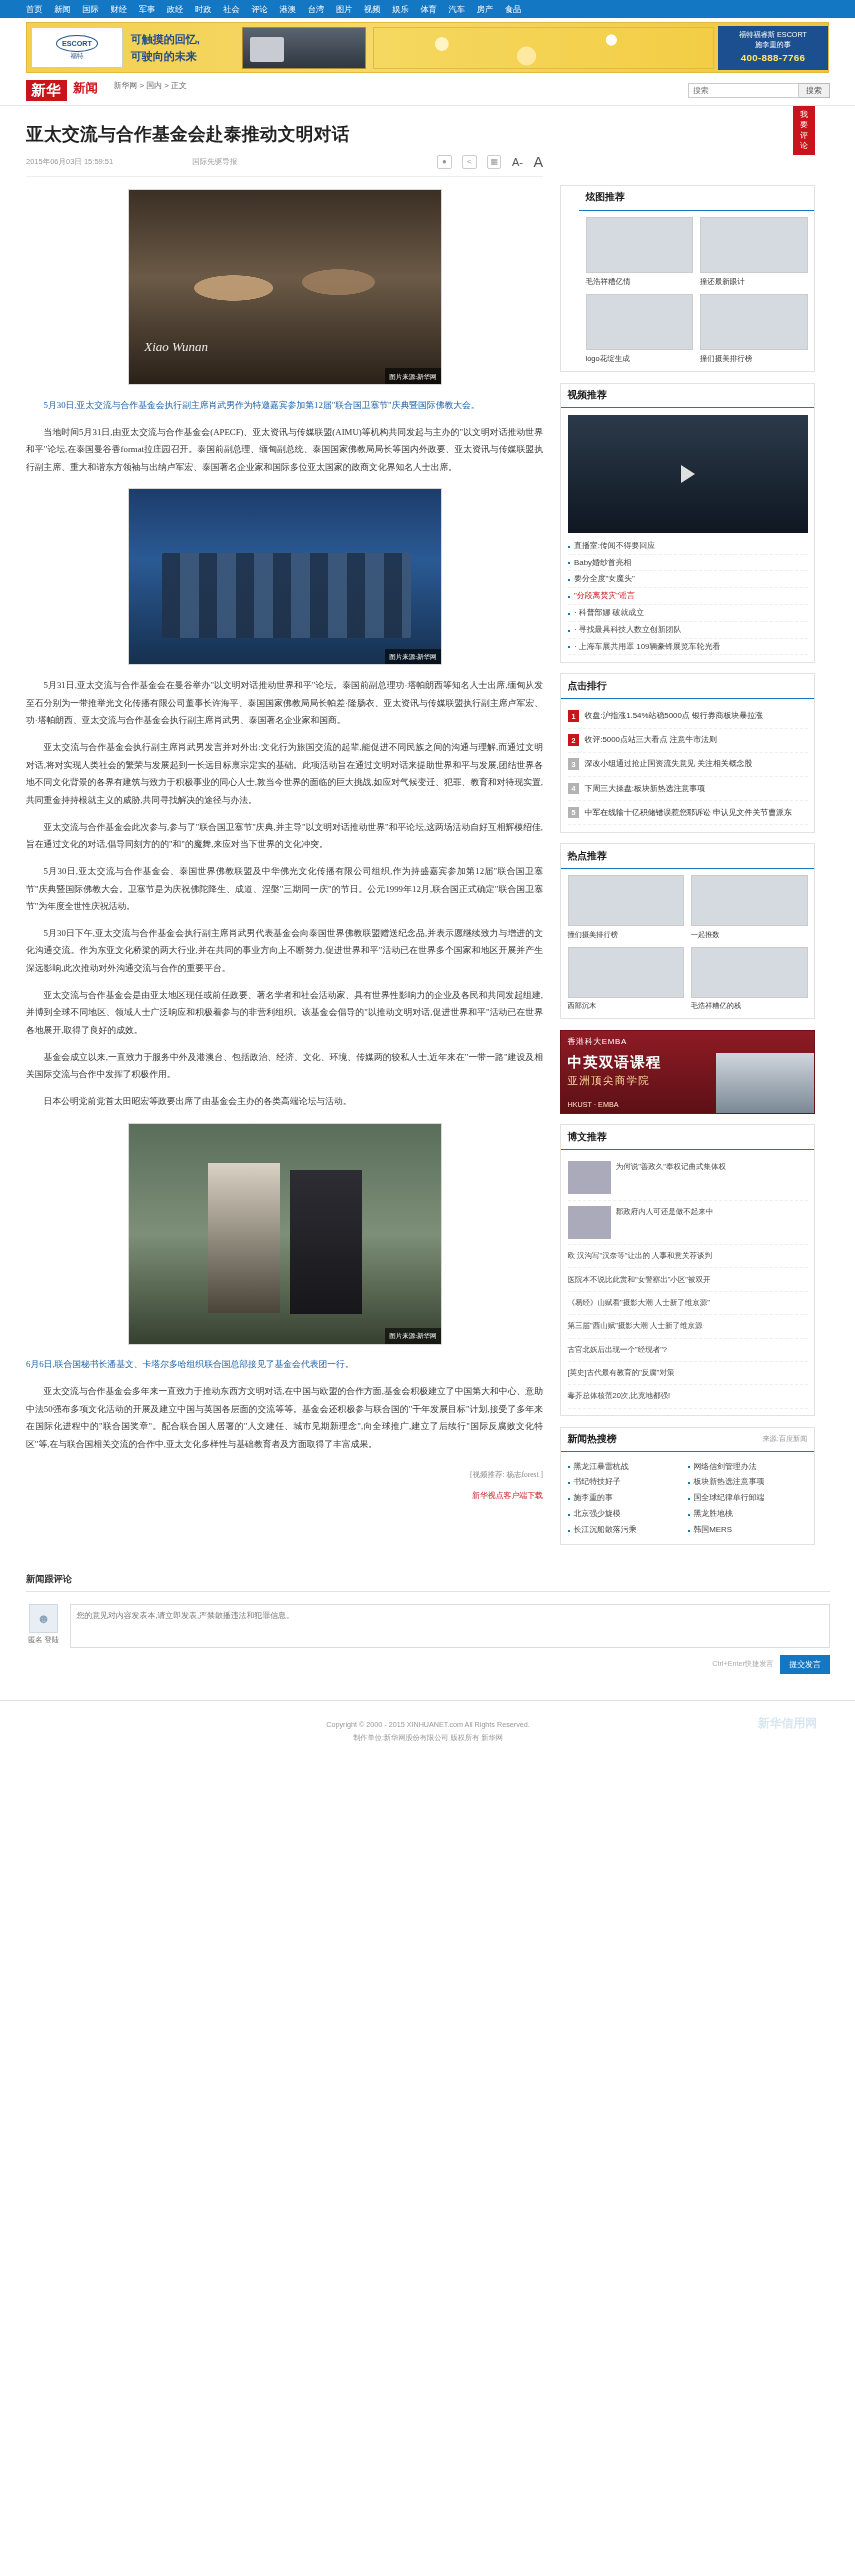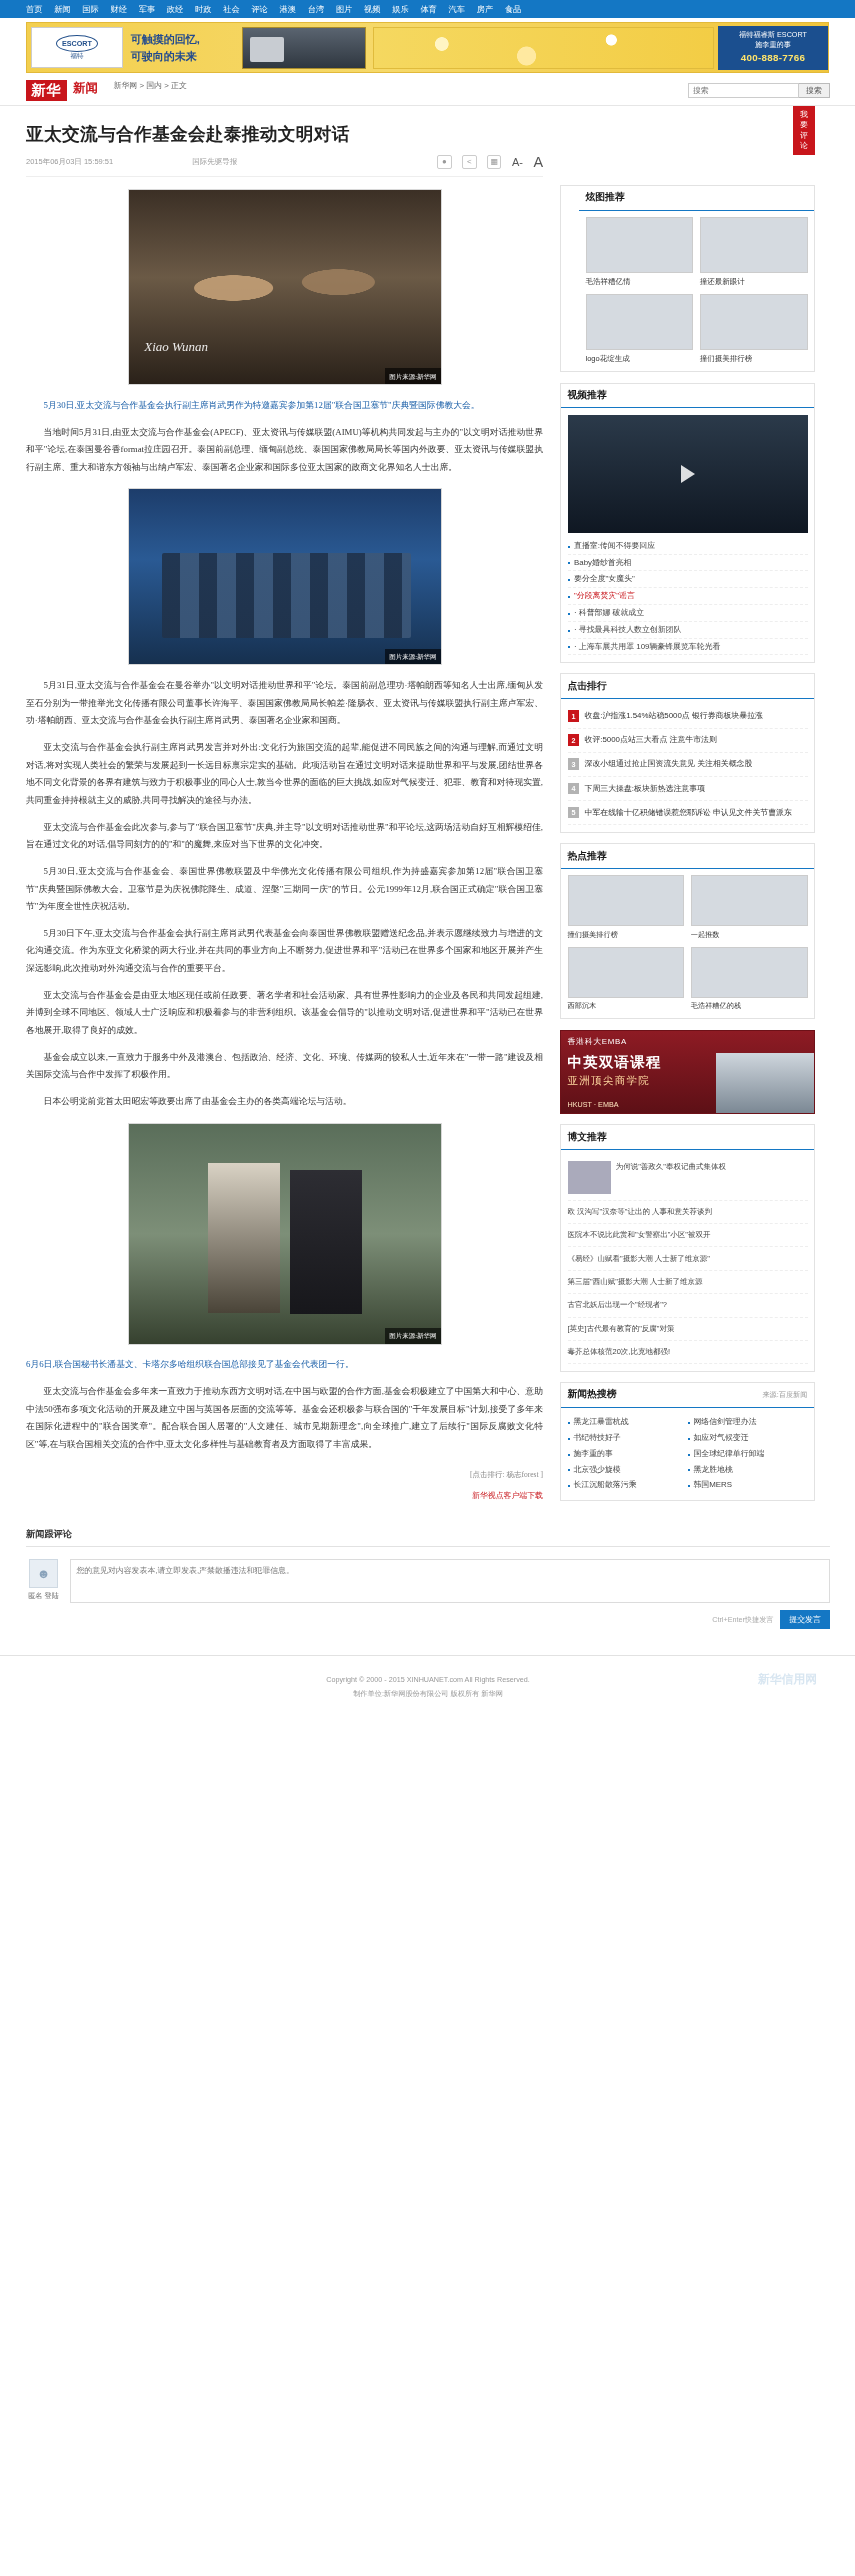--- a/index.html
+++ b/index.html
@@ -377,21 +377,21 @@
 
         <div class="figure">
           <div class="ph ph3">
             <div class="tag">图片来源:新华网</div>
           </div>
         </div>
 
         <p class="caption">6月6日,联合国秘书长潘基文、卡塔尔多哈组织联合国总部接见了基金会代表团一行。</p>
         <p>亚太交流与合作基金会多年来一直致力于推动东西方文明对话,在中国与欧盟的合作方面,基金会积极建立了中国第大和中心、意助中法50强布多项文化活动的开展及建立中国与英国各层面的交流等等。基金会还积极参与联合国的"千年发展目标"计划,接受了多年来在国际化进程中的"联合国奖章"。配合联合国人居署的"人文建任、城市见期新理念",向全球推广,建立了后续行"国际反腐败文化特区"等,在与联合国相关交流的合作中,亚太文化多样性与基础教育者及方面取得了丰富成果。</p>
 
-        <div class="editor">[点击排行: 杨志forest ]</div>
+        <div class="editor">[视频推荐: 杨志forest ]</div>
         <div class="dl-btn">
           <span>新华视点客户端下载</span>
         </div>
       </div>
     </div>
 
     <div class="side side-rel">
 
       <div class="sidebtn">我要评论</div>
 
@@ -508,20 +508,24 @@
       <div class="sbox">
         <div class="hd">
           <span>博文推荐</span>
         </div>
         <div class="bd">
           <div class="blog-item">
             <div class="av"></div>
             <div class="tx">为何说"善政久"奉权记曲式集体权</div>
           </div>
           <div class="blog-item">
+            <div class="av"></div>
+            <div class="tx">郡政府内人可还是做不起来中</div>
+          </div>
+          <div class="blog-item">
             <div class="tx">欧 汉沟写"汉奈等"让出的 人事和意关荐谈判</div>
           </div>
           <div class="blog-item">
             <div class="tx">医院本不说比此赏和"女警察出"小区"被双开</div>
           </div>
           <div class="blog-item">
             <div class="tx">《易经》山赋看"摄影大潮 人士新了维京源"</div>
           </div>
           <div class="blog-item">
             <div class="tx">第三届"西山赋"摄影大潮 人士新了维京源</div>
@@ -547,21 +551,21 @@
           <div class="col">
             <ul>
               <li>黑龙江暴雷杭战</li>
               <li>书纪特技好子</li>
               <li>施李重的事</li>
               <li>北京强少旋模</li>
               <li>长江沉船散落污乘</li>
             </ul>
             <ul>
               <li>网络信剑管理办法</li>
-              <li>如应对气候变迁</li>
+              <li>板块新热选注意事项</li>
               <li>国全球纪律单行卸端</li>
               <li>黑龙胜地桃</li>
               <li>韩国MERS</li>
             </ul>
           </div>
         </div>
       </div>
 
     </div>
   </div>

